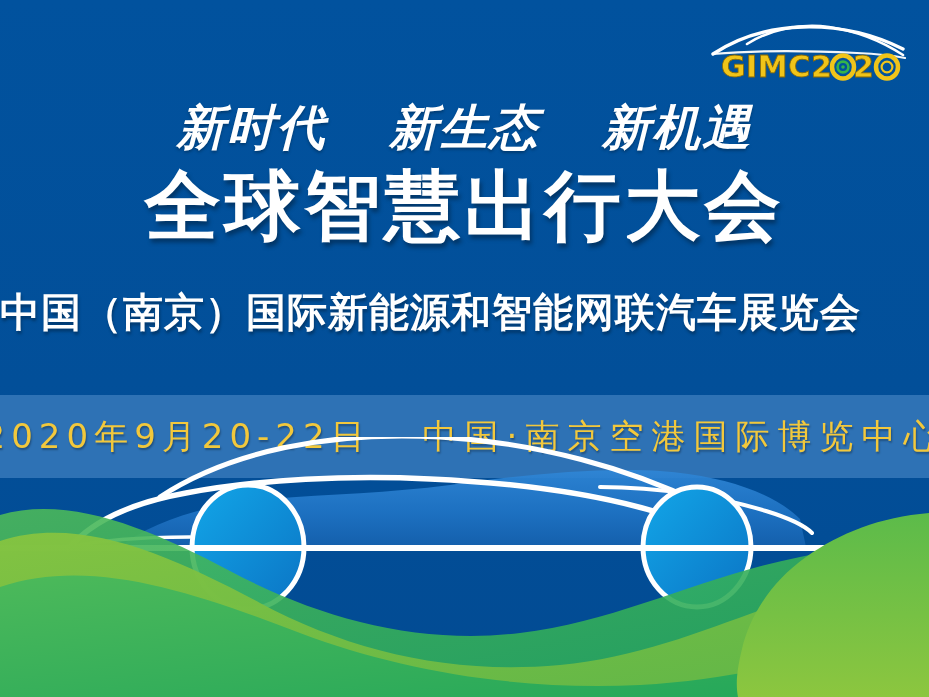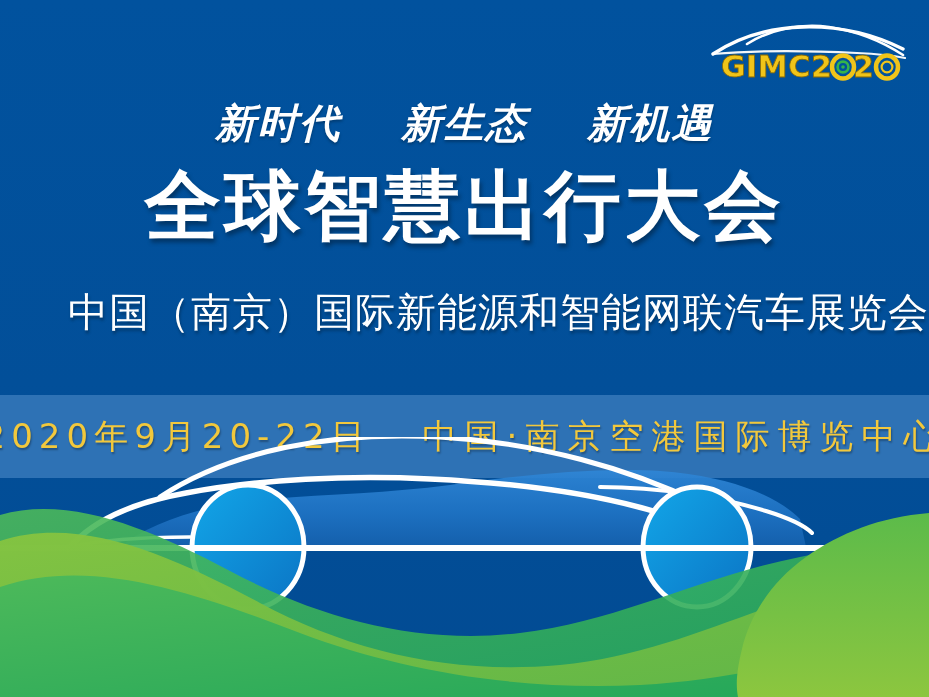--- a/index.html
+++ b/index.html
@@ -28,21 +28,21 @@
     position:absolute;right:12px;top:22px;
     width:210px;height:62px;
   }
   .logo svg{display:block;width:210px;height:62px;}
 
   
   .tagline{
     position:absolute;left:0;right:0;top:96px;
     text-align:center;
     color:#ffffff;
-    font-size:40px;
+    font-size:48px;
     font-weight:bold;
     font-style:italic;
     letter-spacing:2px;
     font-family:"DejaVu Serif","Liberation Serif",serif;
     text-shadow:0 2px 3px rgba(0,0,0,.28);
   }
   .tagline span{display:inline-block;margin:0 22px;}
 
   
   .title{
@@ -53,24 +53,24 @@
     font-weight:bold;
     letter-spacing:4px;
     line-height:1;
     font-family:"DejaVu Sans","Liberation Sans",sans-serif;
     text-shadow:2px 4px 4px rgba(0,0,0,.35);
   }
 
   
   .subtitle{
     position:absolute;left:0;right:0;top:292px;
-    text-align:right;
+    text-align:left;
     color:#ffffff;
     font-size:40px;
-    font-weight:normal;
+    font-weight:bold;
     letter-spacing:1px;
     line-height:1;
     font-family:"DejaVu Sans","Liberation Sans",sans-serif;
     text-shadow:1px 3px 3px rgba(0,0,0,.3);
   }
 
   
   .info-row{
     position:absolute;left:0;right:0;top:414px;height:46px;
     display:flex;align-items:center;justify-content:center;

